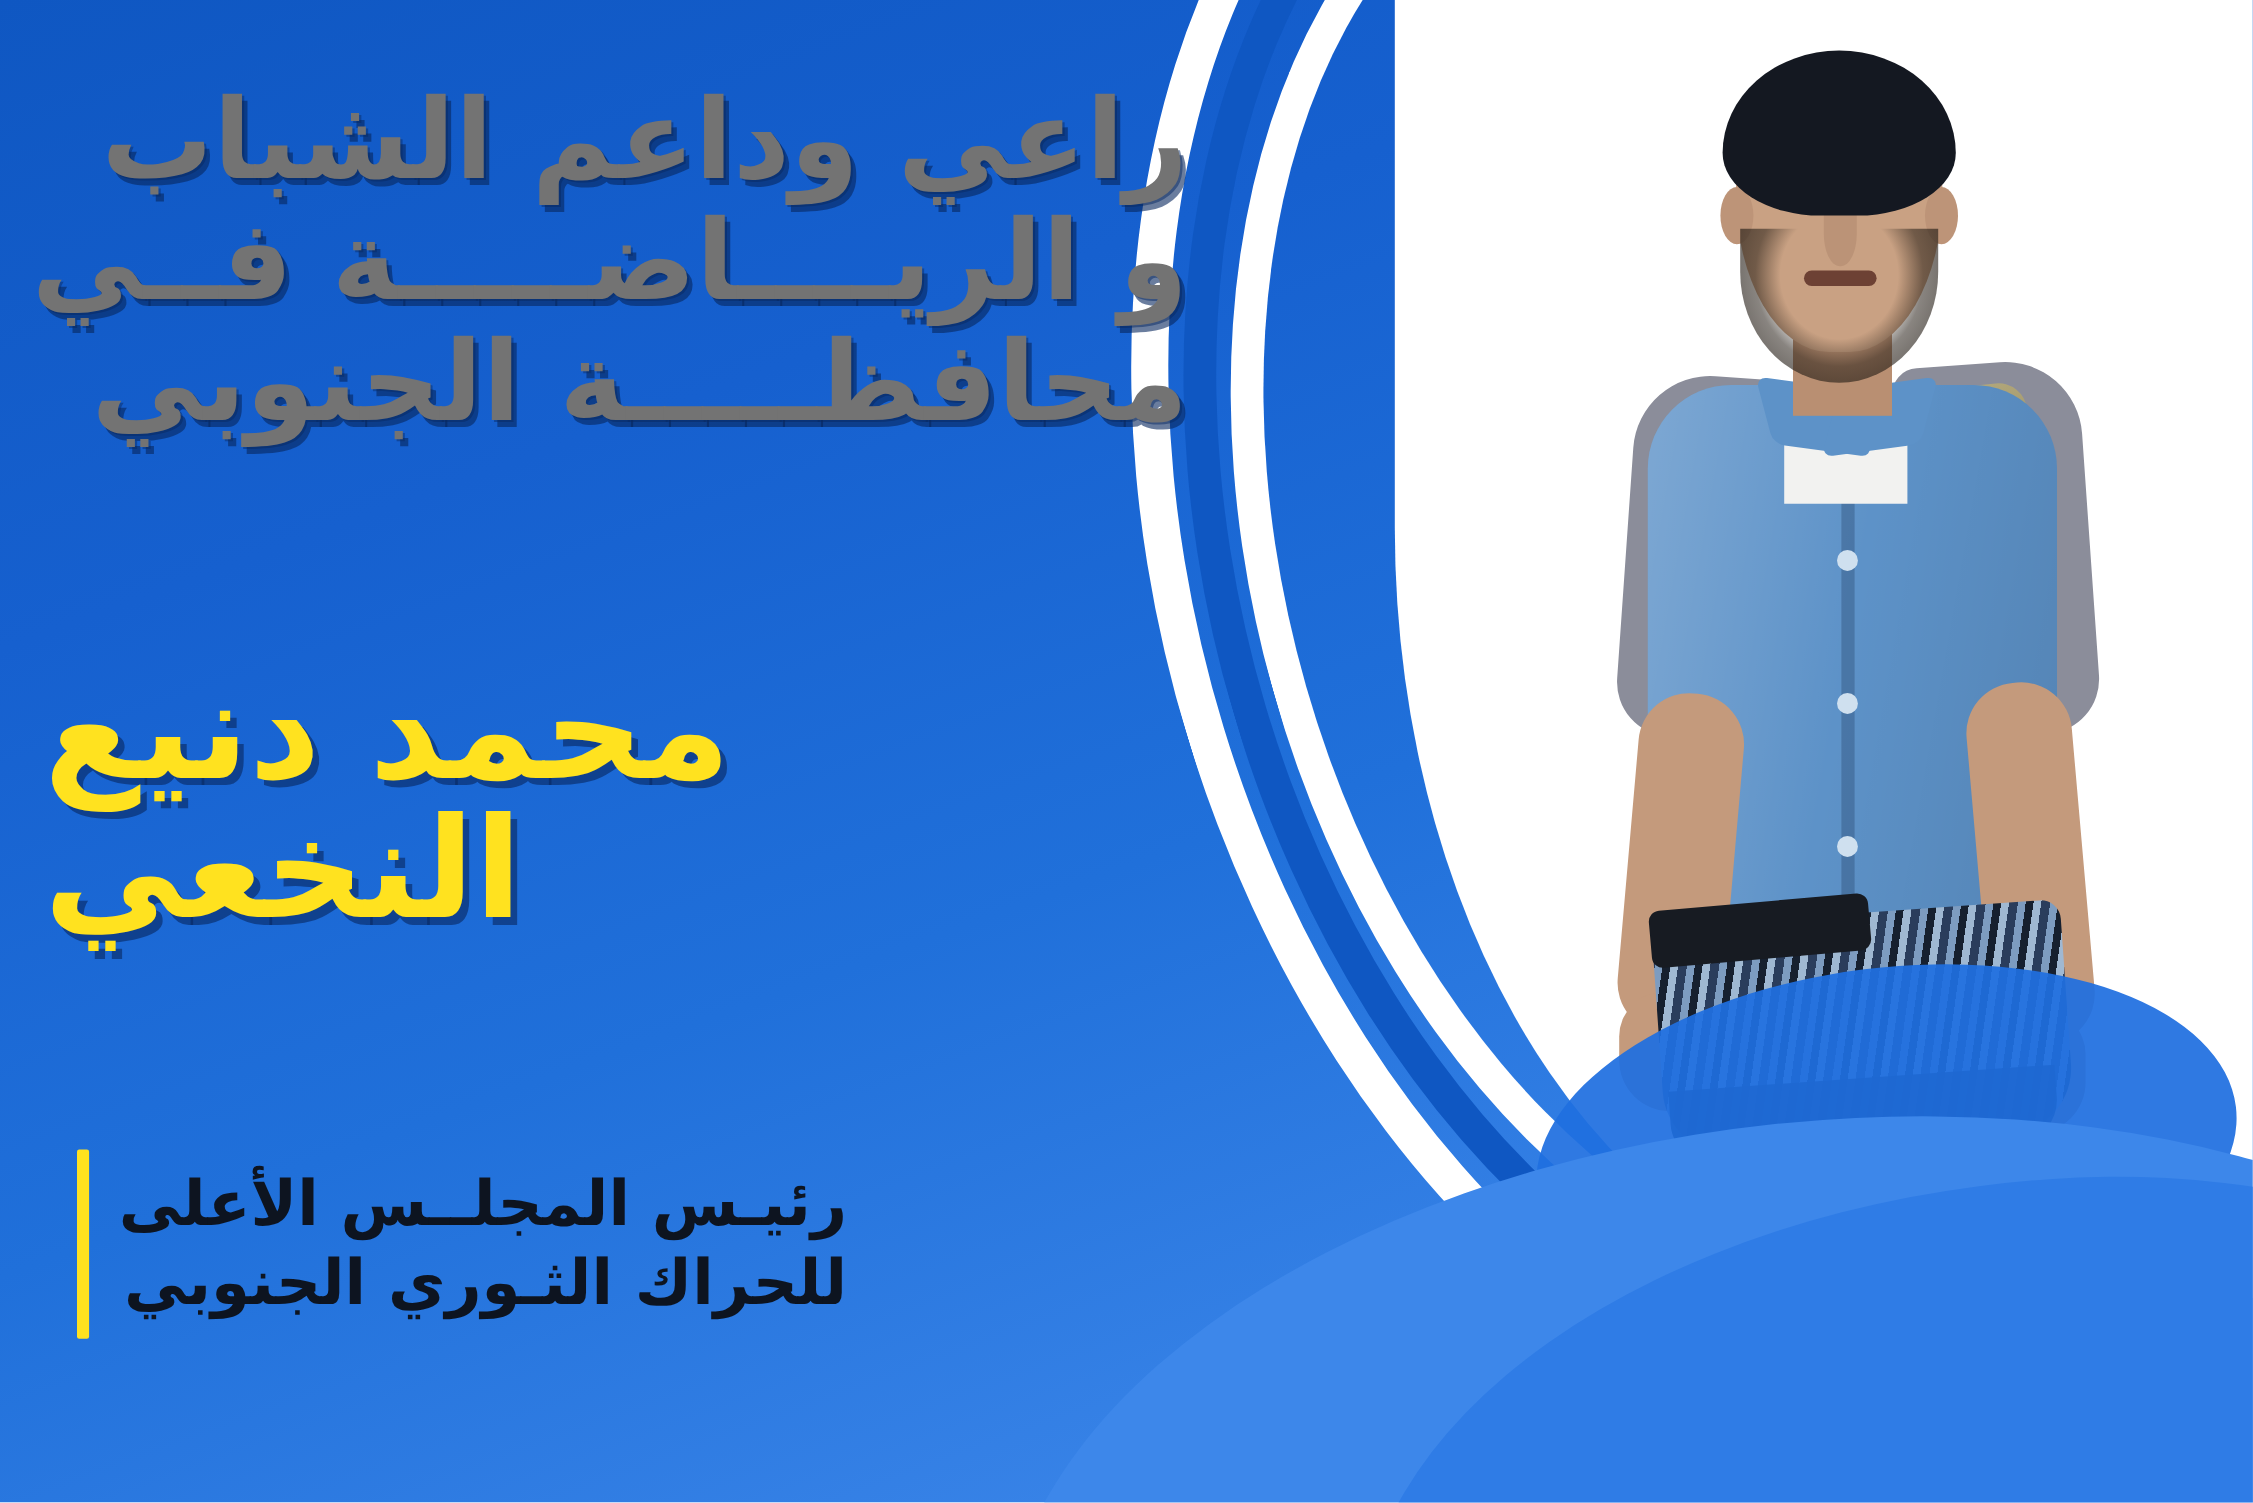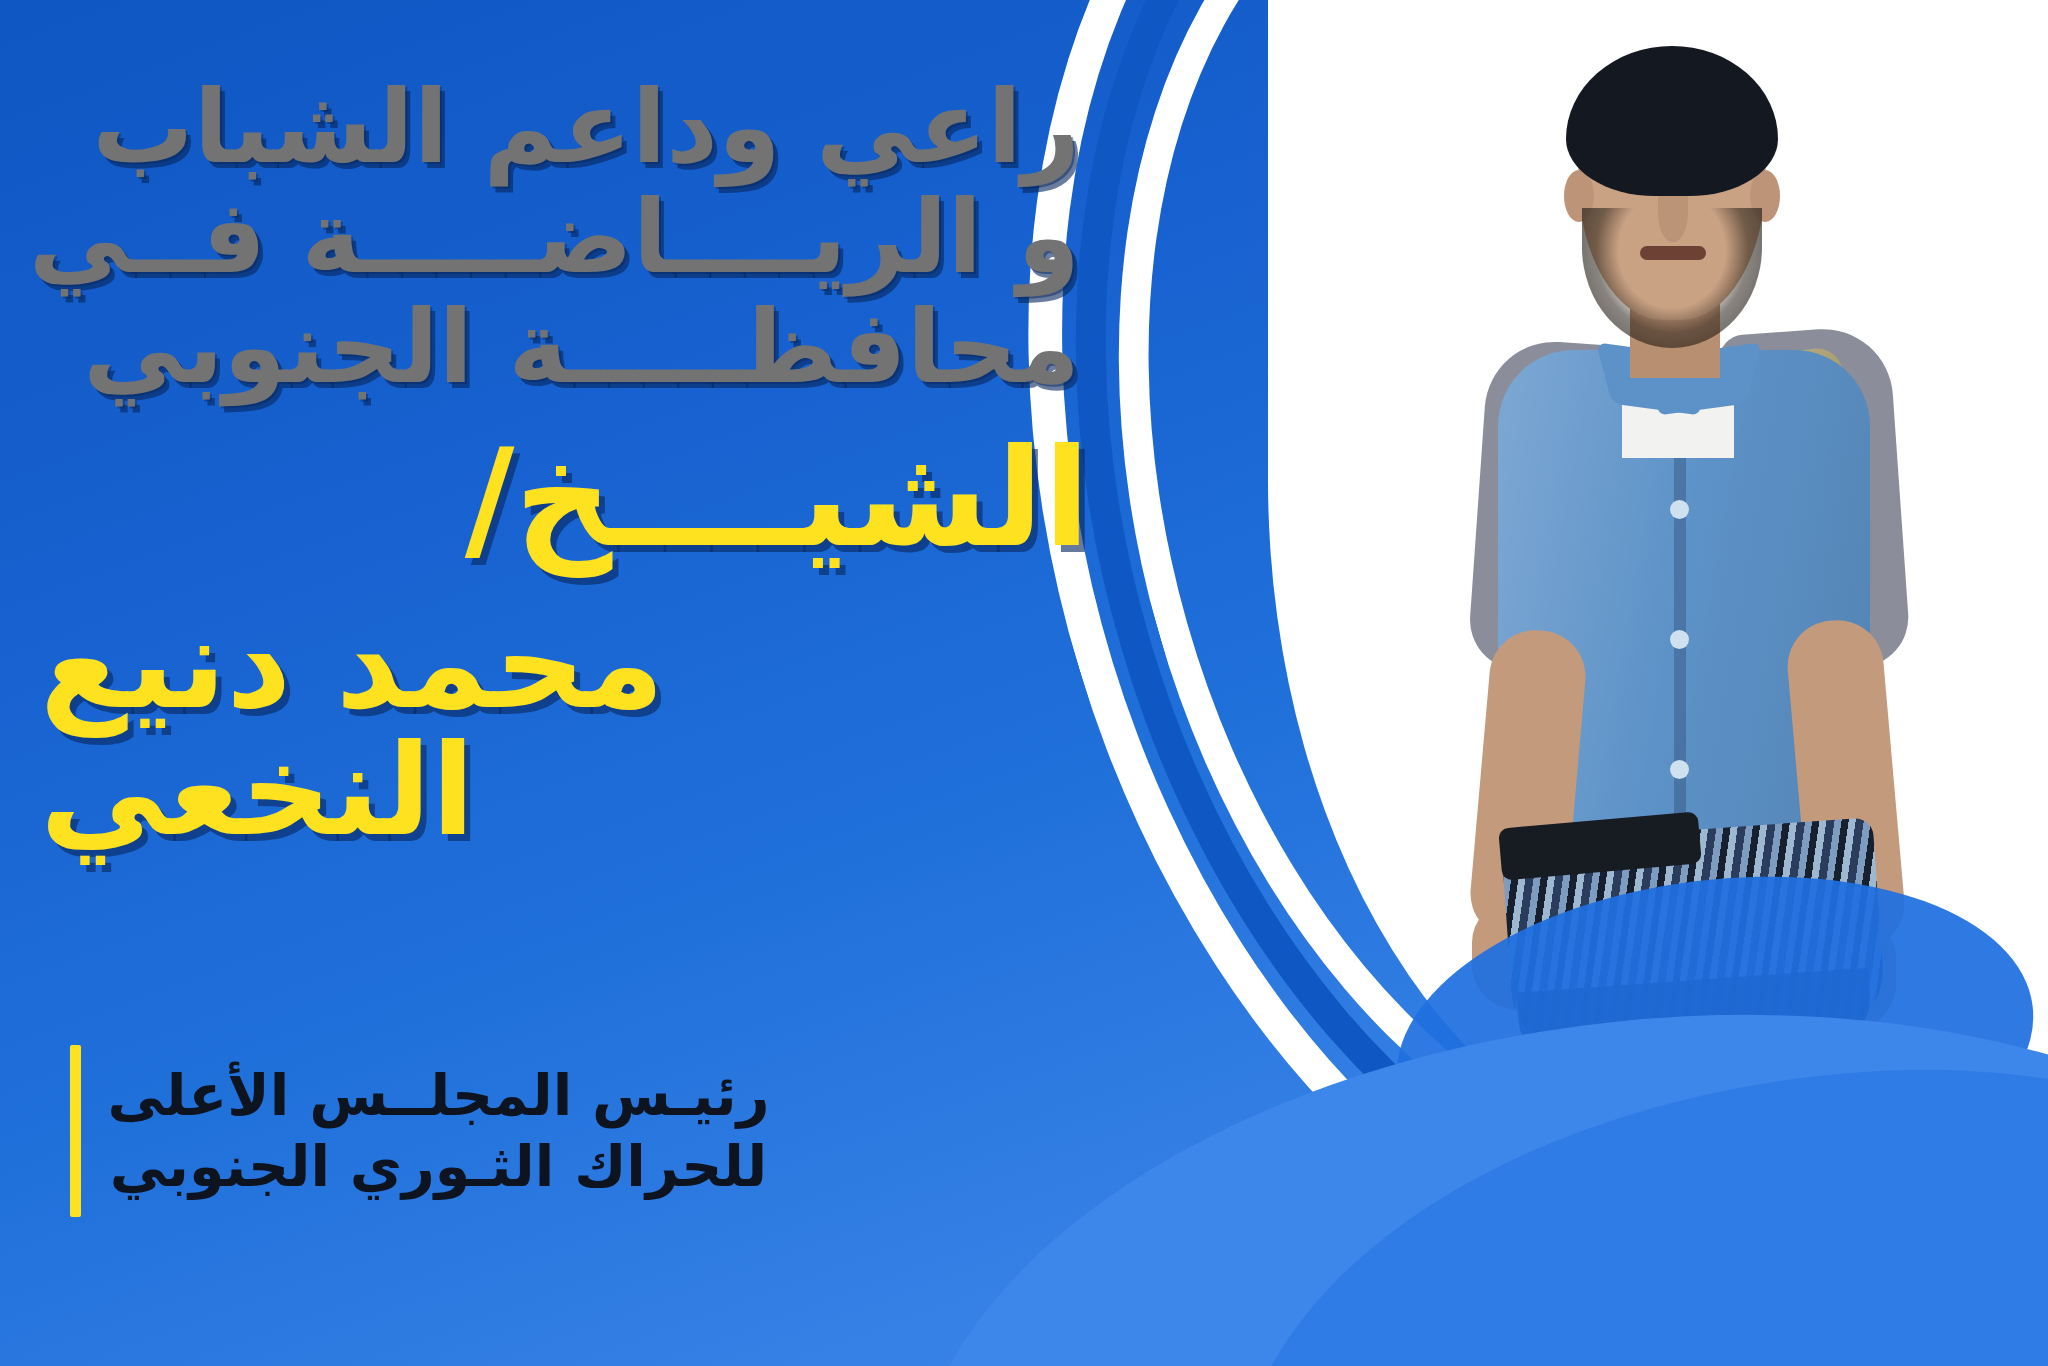--- a/index.html
+++ b/index.html
@@ -153,21 +153,21 @@
     text-shadow:6px 7px 0 rgba(8,40,98,.62);
   }
 
   .role-wrap{
     position:absolute;left:70px;top:1045px;width:700px;
     display:flex;flex-direction:row-reverse;align-items:center;gap:26px;
     direction:rtl;
   }
   .role-bar{width:11px;height:172px;background:#FFE21F;border-radius:2px;flex:none;}
   .role-text{
-    flex:1;text-align:center;direction:rtl;color:#0d1420;
+    flex:1;text-align:right;direction:rtl;color:#0d1420;
     font-size:57px;line-height:1.25;font-weight:bold;
   }
   .role-text div{white-space:nowrap;}
 </style>
 </head>
 <body>
 
 <div id="stage">
 
   <div class="bg-blue"></div>
@@ -215,21 +215,20 @@
   <div class="lens"></div>
   <div class="bottom-wave"></div>
   <div class="bottom-wave2"></div>
 
   <div class="headline">
     <div class="hl1">راعي وداعم الشباب</div>
     <div class="hl2">و الريــــاضـــــة فــي</div>
     <div class="hl3">محافظـــــة الجنوبي</div>
   </div>
 
-  <div class="sheikh">الشيــــخ/</div>
 
   <div class="name">محمد دنيع النخعي</div>
 
   <div class="role-wrap">
     <div class="role-bar"></div>
     <div class="role-text">
       <div>رئيـس المجلــس الأعلى</div>
       <div>للحراك الثـوري الجنوبي</div>
     </div>
   </div>

